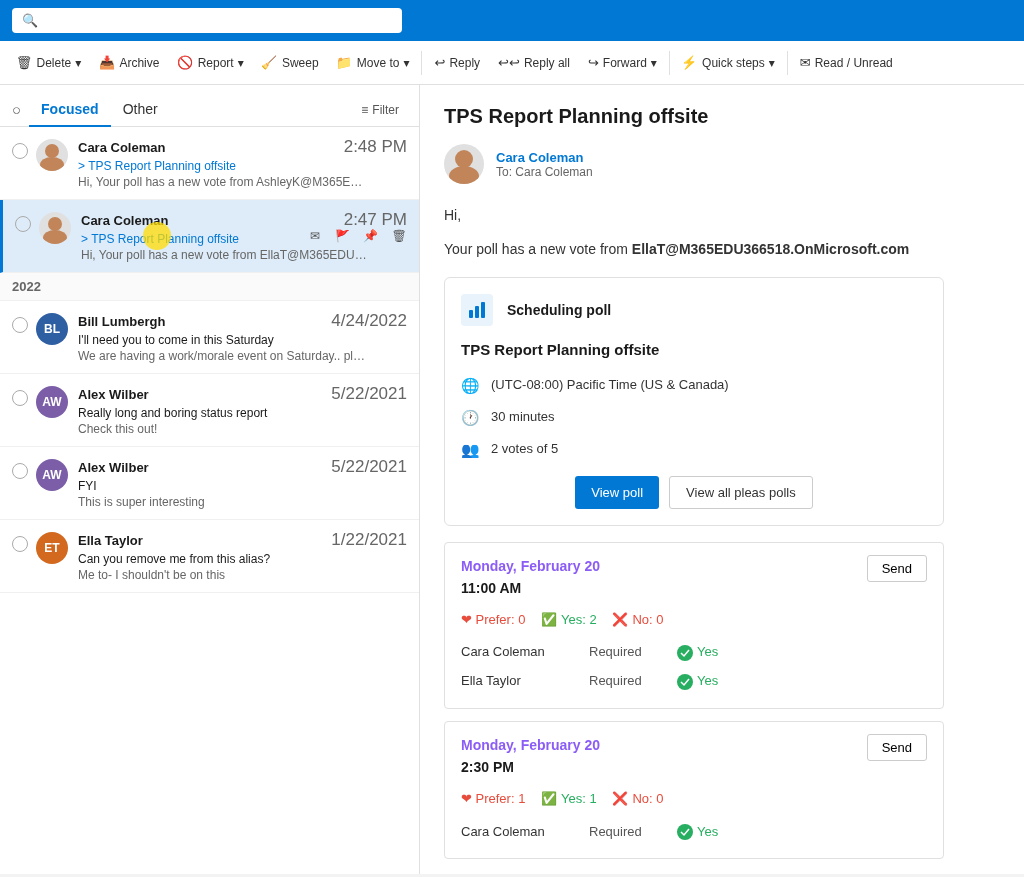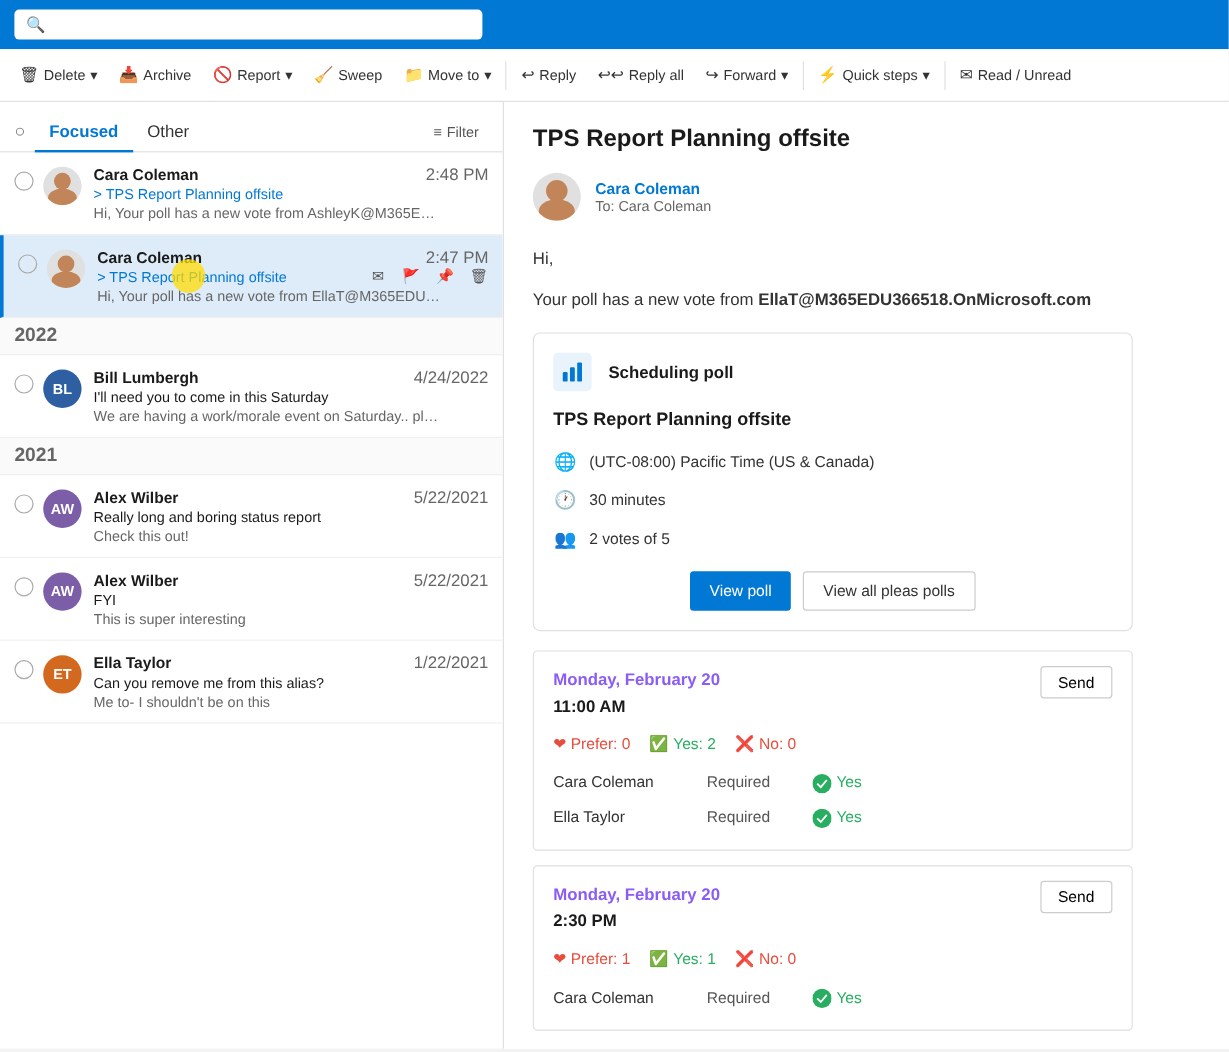--- a/index.html
+++ b/index.html
@@ -148,21 +148,21 @@
       margin-top: 2px;
       background: #e0e0e0;
       display: flex;
       align-items: center;
       justify-content: center;
     }
 
     .email-content { flex: 1; min-width: 0; }
     .email-header { display: flex; justify-content: space-between; align-items: center; }
     .email-sender { font-weight: 600; font-size: 13px; color: #1a1a1a; }
-    .email-time { font-size: 14px; color: #666; }
+    .email-time { font-size: 17px; color: #666; }
     .email-subject { color: #0078d4; font-size: 12px; margin: 2px 0; }
     .email-subject.dark { color: #1a1a1a; }
     .email-preview { font-size: 12px; color: #666; white-space: nowrap; overflow: hidden; text-overflow: ellipsis; max-width: 290px; }
 
     .email-actions {
       display: flex;
       gap: 4px;
       position: absolute;
       right: 8px;
       top: 50%;
@@ -175,21 +175,21 @@
       align-items: center;
       justify-content: center;
       border-radius: 3px;
       cursor: pointer;
       color: #555;
       font-size: 12px;
     }
 
     .year-divider {
       padding: 6px 12px;
-      font-size: 16px;
+      font-size: 13px;
       color: #666;
       background: #fafafa;
       border-bottom: 1px solid #f0f0f0;
       font-weight: 600;
     }
 
     .radio-circle {
       width: 16px;
       height: 16px;
       border-radius: 50%;
@@ -480,21 +480,20 @@
         <div class="email-content">
           <div class="email-header">
             <span class="email-sender">Bill Lumbergh</span>
             <span class="email-time">4/24/2022</span>
           </div>
           <div class="email-subject dark">I'll need you to come in this Saturday</div>
           <div class="email-preview">We are having a work/morale event on Saturday.. pleas...</div>
         </div>
       </div>
 
-      <div class="year-divider">2021</div>
 
       <div class="email-item">
         <div class="radio-circle"></div>
         <div class="avatar" style="background:#7B5EA7;">
           <span>AW</span>
         </div>
         <div class="email-content">
           <div class="email-header">
             <span class="email-sender">Alex Wilber</span>
             <span class="email-time">5/22/2021</span>

